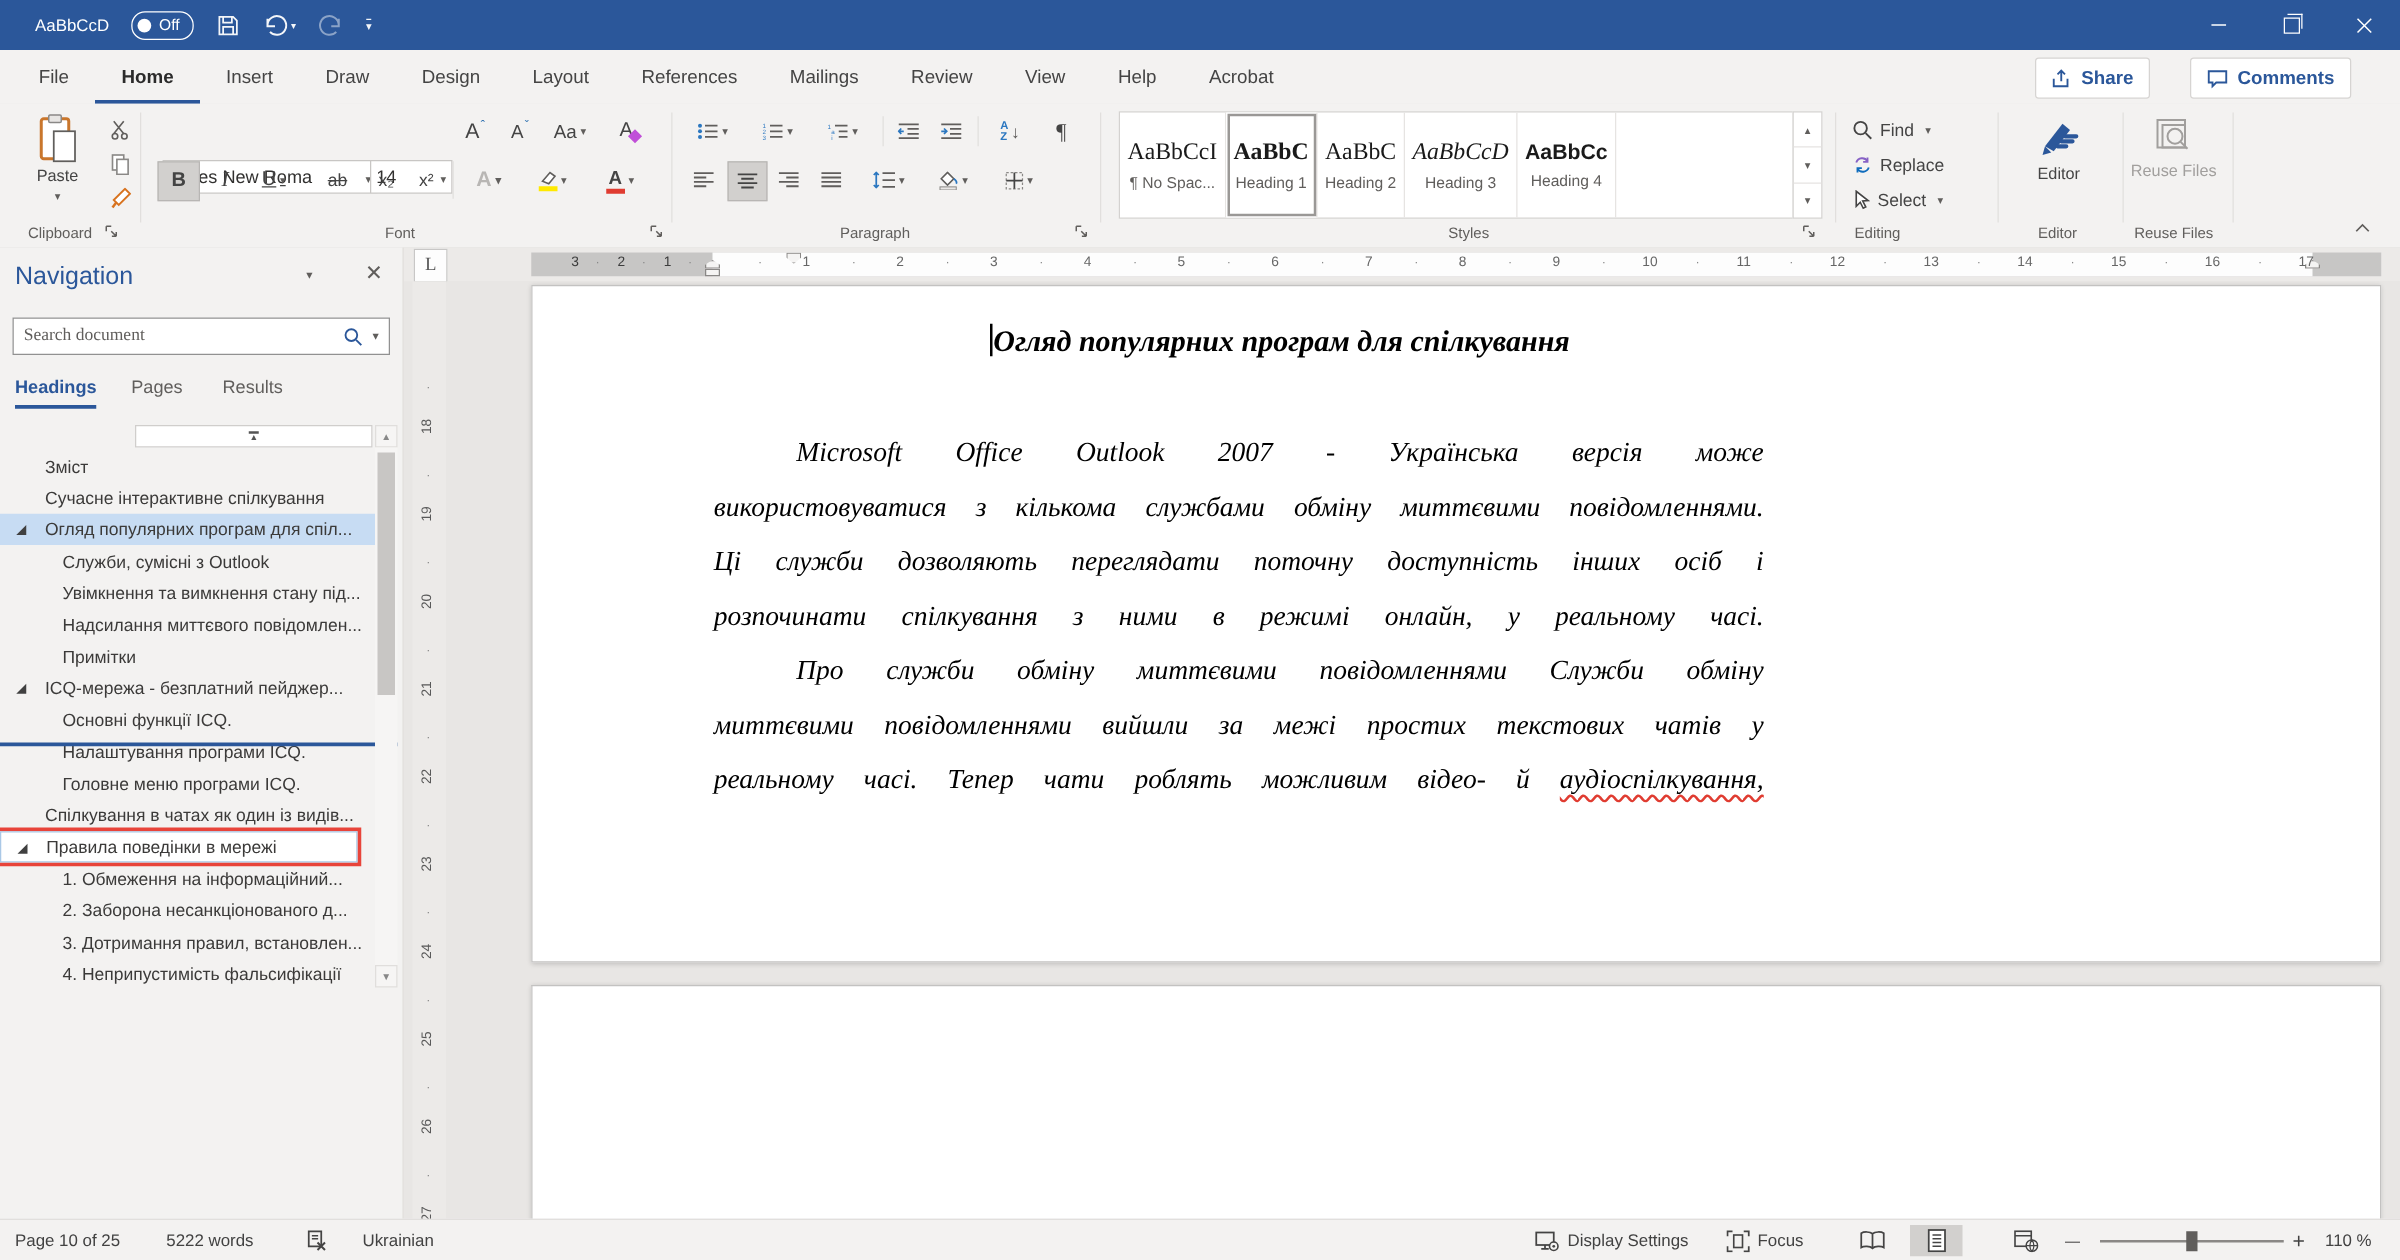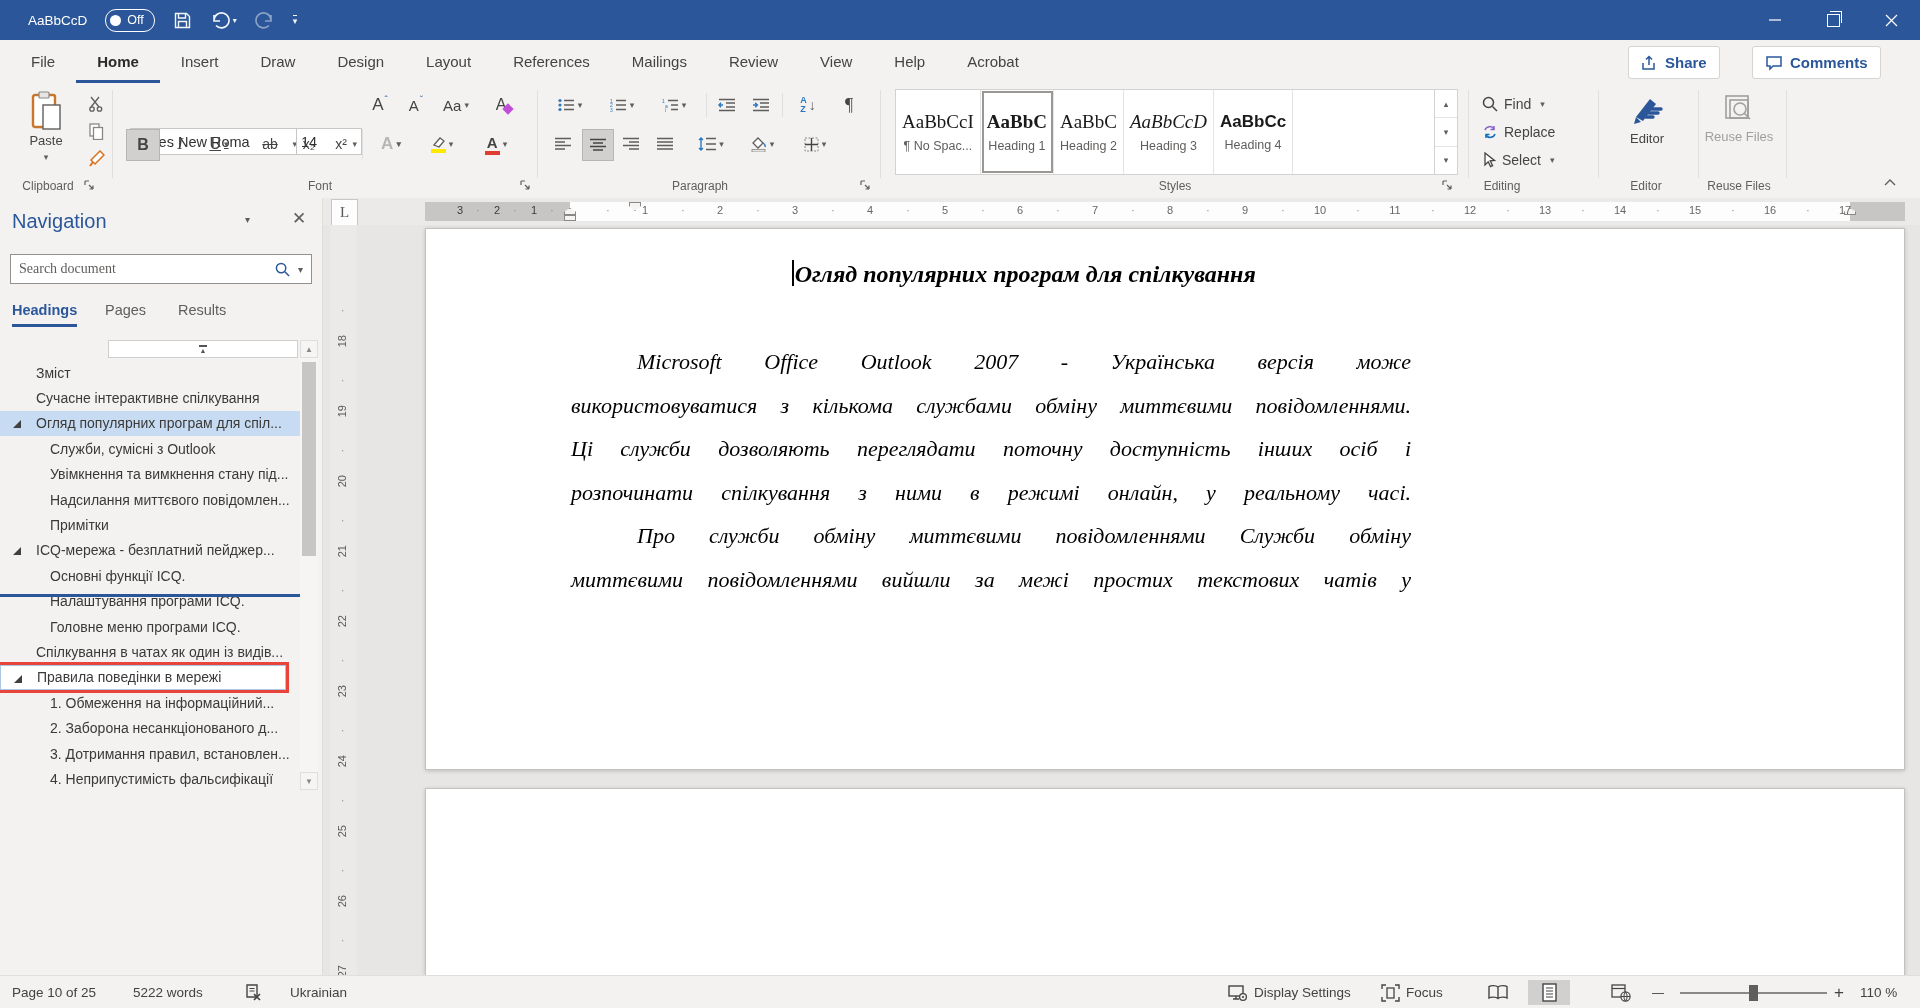--- a/index.html
+++ b/index.html
@@ -619,20 +619,21 @@
   <div id="page1">
     <div id="textcol">
         <div class="doctitle"><span class="cursor"></span><span>Огляд популярних програм для спілкування</span></div>
         <div class="blankline"></div>
         <div class="dl indent"><span>Microsoft Office Outlook 2007 - Українська версія може</span></div>
         <div class="dl"><span>використовуватися з кількома службами обміну миттєвими повідомленнями.</span></div>
         <div class="dl"><span>Ці служби дозволяють переглядати поточну доступність інших осіб і</span></div>
         <div class="dl"><span>розпочинати спілкування з ними в режимі онлайн, у реальному часі.</span></div>
         <div class="dl indent"><span>Про служби обміну миттєвими повідомленнями Служби обміну</span></div>
         <div class="dl"><span>миттєвими повідомленнями вийшли за межі простих текстових чатів у</span></div>
+        <div class="dl"><span>реальному часі. Тепер чати роблять можливим відео- й </span><span class="spell">аудіоспілкування,</span></div>
       </div>
   </div>
   <div id="page2"></div>
 </div>
 
 <div id="statusbar">
   <div class="stitem" style="left:12px">
       <span>Page 10 of 25</span>
     </div>
   <div class="stitem" style="left:133px">

